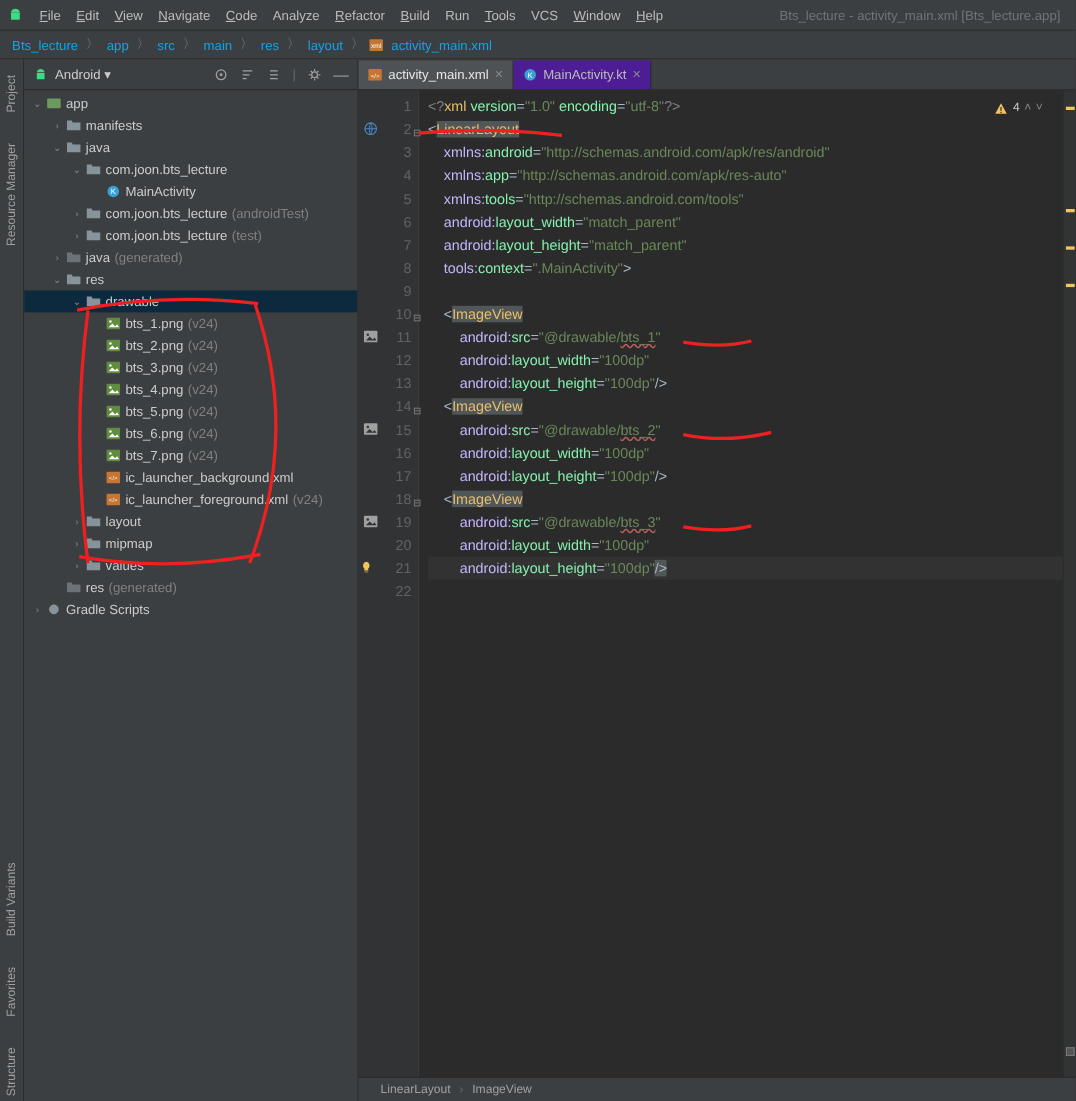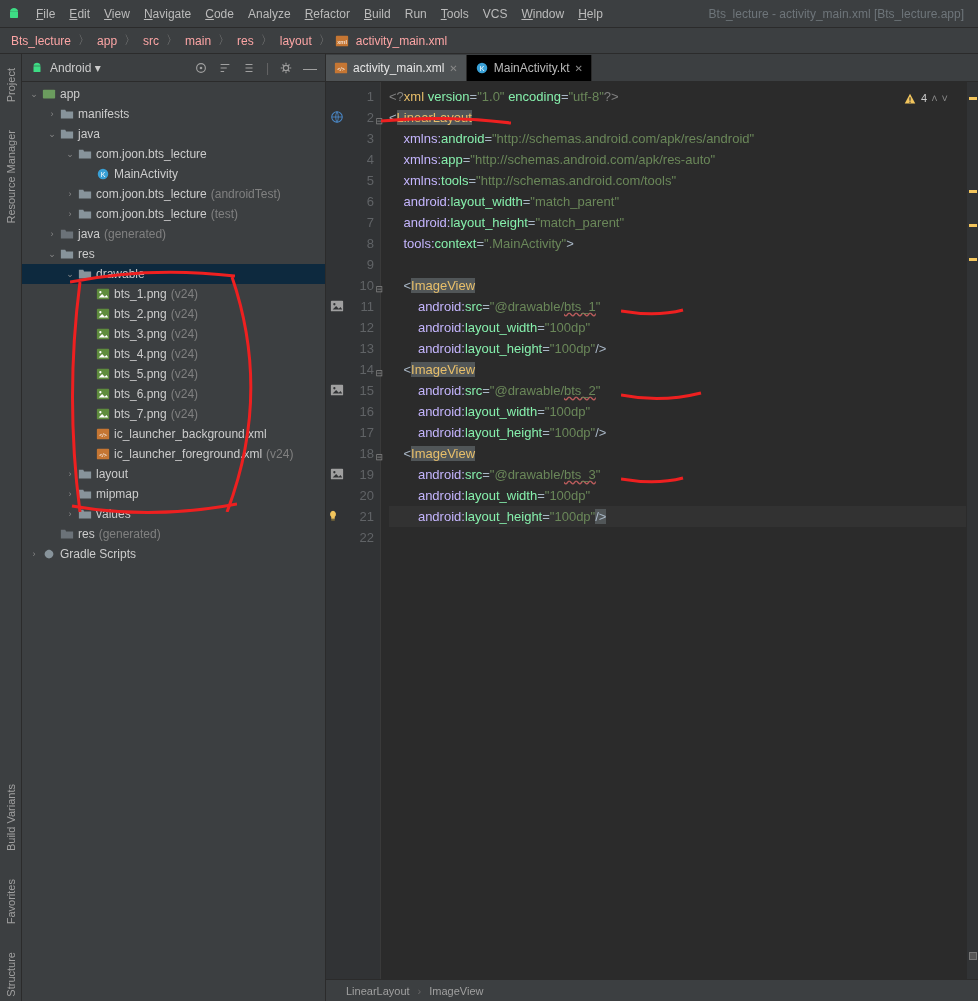--- a/index.html
+++ b/index.html
@@ -5,21 +5,21 @@
 *{margin:0;padding:0;box-sizing:border-box;font-family:"Segoe UI",Arial,sans-serif;user-select:none}
 body{width:978px;height:1001px;background:#3c3f41;color:#bbb;font-size:12px;overflow:hidden;position:relative}
 
 .menubar{height:28px;background:#3c3f41;border-bottom:1px solid #2b2b2b;display:flex;align-items:center;padding:0 6px;gap:2px}
 .menubar .logo{width:16px;height:16px;margin-right:6px}
 .menubar .mitem{padding:2px 6px;color:#bbb;cursor:default}
 .menubar .mitem u{text-decoration:underline}
 .menubar .wintitle{margin-left:auto;color:#6e757a;padding-right:8px}
 
 .breadbar{height:26px;background:#3c3f41;border-bottom:1px solid #2b2b2b;display:flex;align-items:center;padding:0 8px;gap:4px;font-size:12px}
-.breadbar .crumb{color:#fca5a5;padding:2px 3px}
+.breadbar .crumb{color:#0ea5e9;padding:2px 3px}
 .breadbar .sep{color:#808080}
 .breadbar .fileicon{width:14px;height:14px}
 
 .main{display:flex;height:calc(100% - 54px);position:relative}
 
 .leftgutter{width:22px;background:#3c3f41;border-right:1px solid #2b2b2b;display:flex;flex-direction:column;align-items:center;gap:20px;padding-top:10px}
 .leftgutter .vtab{writing-mode:vertical-rl;transform:rotate(180deg);color:#a0a0a0;font-size:11px;cursor:pointer;padding:4px 2px;display:flex;align-items:center;gap:4px}
 .leftgutter .spacer{flex:1}
 
 .projpanel{width:304px;background:#3c3f41;border-right:1px solid #2b2b2b;display:flex;flex-direction:column}
@@ -32,21 +32,21 @@
 .node{display:flex;align-items:center;height:20px;padding-left:6px;white-space:nowrap;cursor:default}
 .node.selected{background:#0d293e}
 .node .arrow{width:12px;color:#888;font-size:9px;text-align:center}
 .node .nicon{width:14px;height:14px;margin:0 4px 0 2px;flex:none}
 .node .lbl{color:#ccc}
 .node .sub{color:#808080;margin-left:4px}
 .indent{display:inline-block}
 
 .editorcol{flex:1;display:flex;flex-direction:column;background:#2b2b2b;min-width:0}
 .tabs{height:28px;background:#3c3f41;border-bottom:1px solid #2b2b2b;display:flex;align-items:flex-end}
-.tab{height:26px;display:flex;align-items:center;padding:0 8px;gap:5px;color:#bbb;background:#000000;border-right:1px solid #2b2b2b;cursor:pointer}
+.tab{height:26px;display:flex;align-items:center;padding:0 8px;gap:5px;color:#bbb;background:#4c1d95;border-right:1px solid #2b2b2b;cursor:pointer}
 .tab.active{background:#4e5254;color:#e6e6e6}
 .tab .close{font-size:10px;color:#888}
 .editorwrap{flex:1;display:flex;min-height:0;position:relative}
 .gutter{width:55px;background:#313335;border-right:1px solid #3a3a3a;text-align:right;padding:4px 6px 0 0;color:#606366;font-family:Consolas,monospace;font-size:13px;line-height:21px;position:relative}
 .gutter .gline{position:relative;height:21px}
 .gutter .gicon{position:absolute;left:4px;top:3px;width:14px;height:14px}
 .gutter .fold{position:absolute;right:-9px;top:4px;width:9px;height:9px;color:#888;font-size:9px}
 .code{flex:1;font-family:Consolas,monospace;font-size:13px;line-height:21px;padding:4px 0 0 8px;color:#a9b7c6;position:relative}
 .code .cline{height:21px;white-space:pre}
 .tag{color:#e8bf6a}.attr{color:#86efac}.ns{color:#c4b5fd}.val{color:#6a8759}.op{color:#a9b7c6}.pi{color:#808080}

